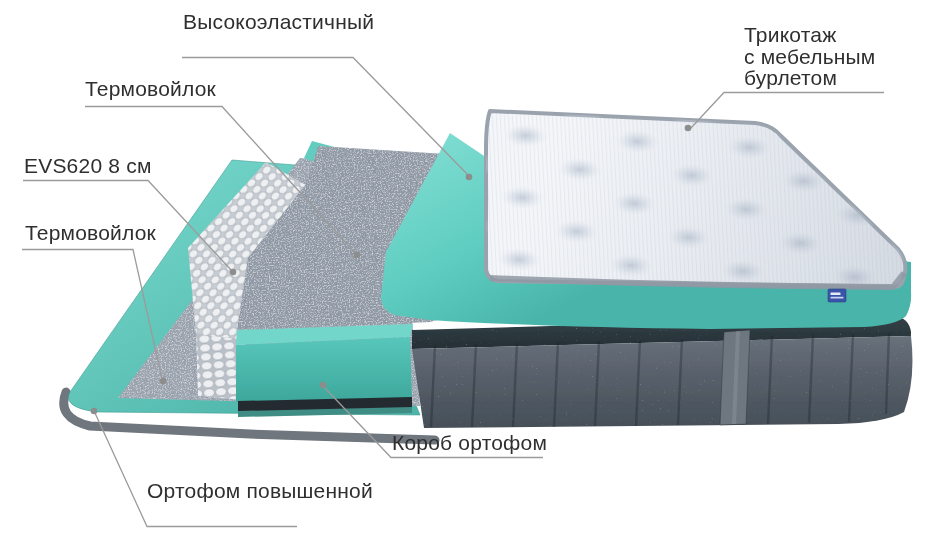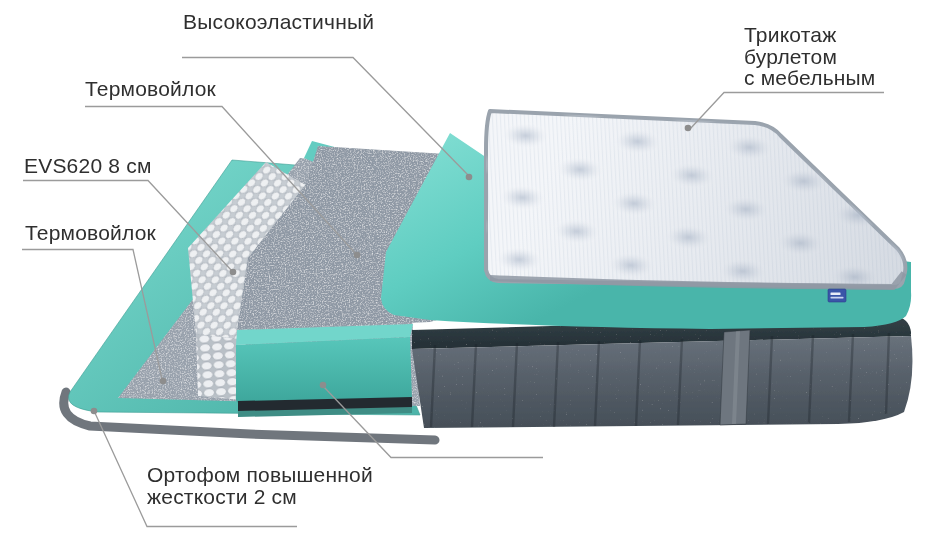--- a/index.html
+++ b/index.html
@@ -177,25 +177,27 @@
   </div>
 
   <div class="lbl" style="left:24px;top:155px">
     <span class="ln">EVS620 8 см</span>
   </div>
 
   <div class="lbl" style="left:25px;top:222px">
     <span class="ln">Термовойлок</span>
   </div>
 
-  <div class="lbl" style="left:147px;top:464px">
+  <div class="lbl" style="left:147px;top:480px">
     <span class="ln">Ортофом повышенной</span>
-    <span class="ln">жесткости 2 см</span>
-  </div>
-
+  </div>
+
+  <div class="lbl" style="left:392px;top:432px">
+    <span class="ln">Короб ортофом</span>
+  </div>
 
   <div class="lbl lbl-tricot" style="left:744px;top:24px">
     <span class="ln">Трикотаж</span>
+    <span class="ln">с мебельным</span>
     <span class="ln">бурлетом</span>
-    <span class="ln">с мебельным</span>
   </div>
 
 </div>
 
 </body></html>

